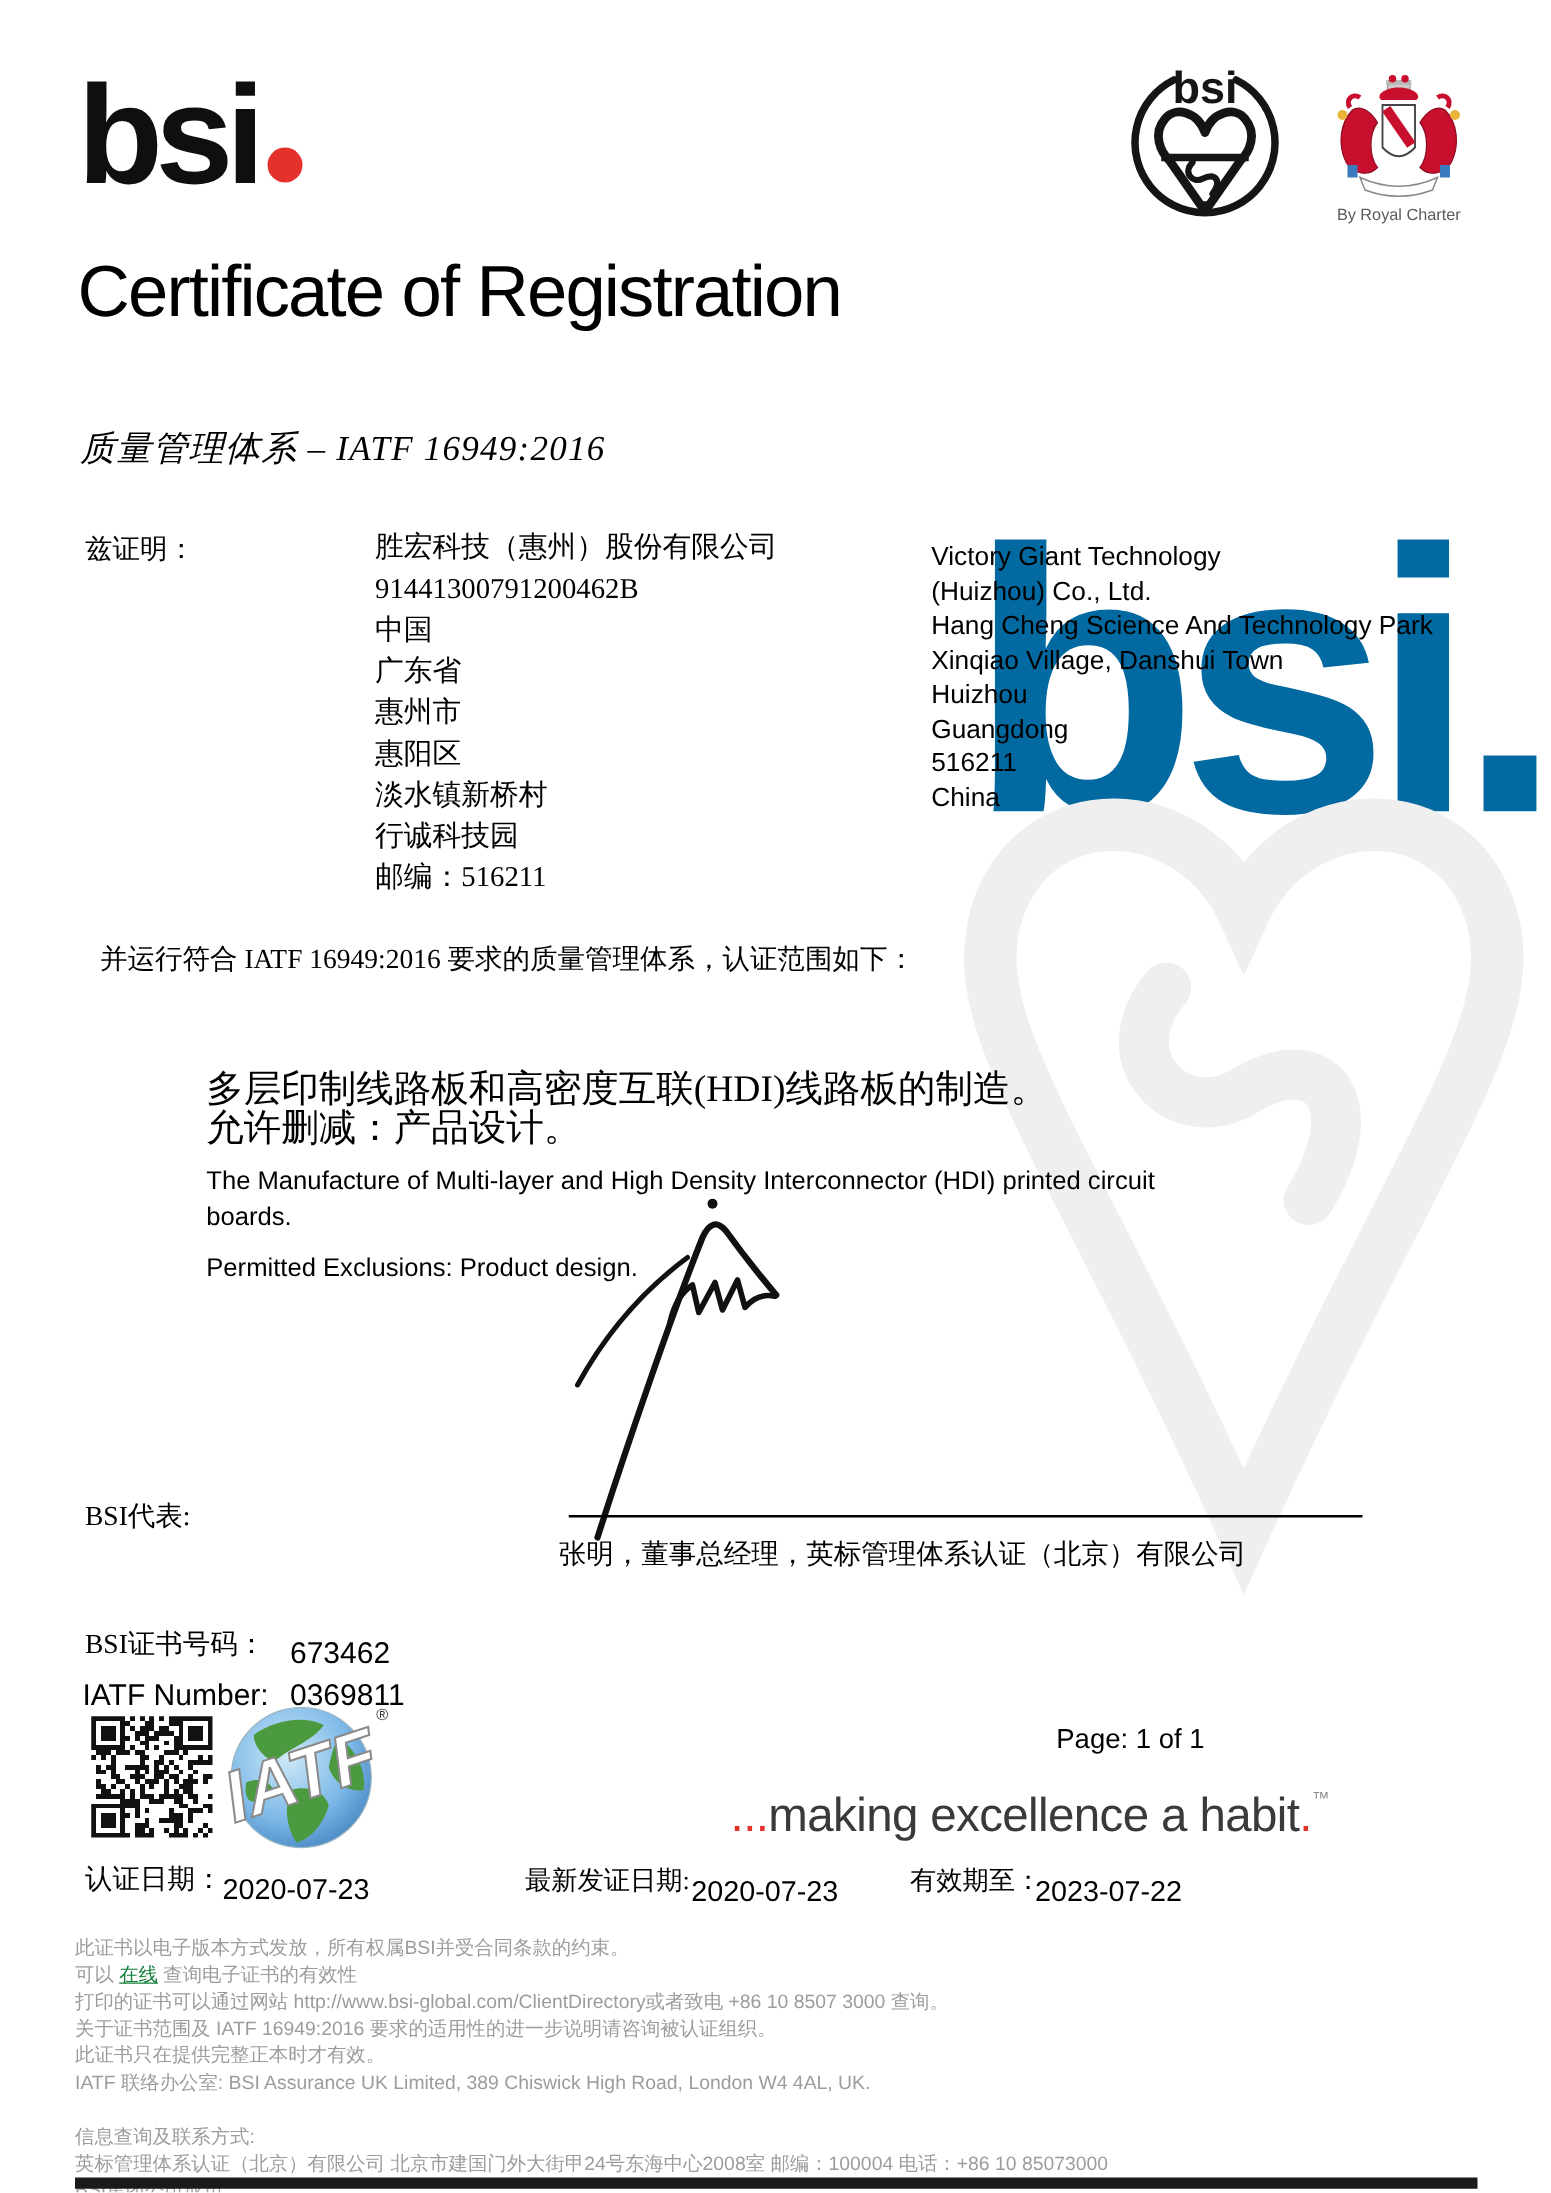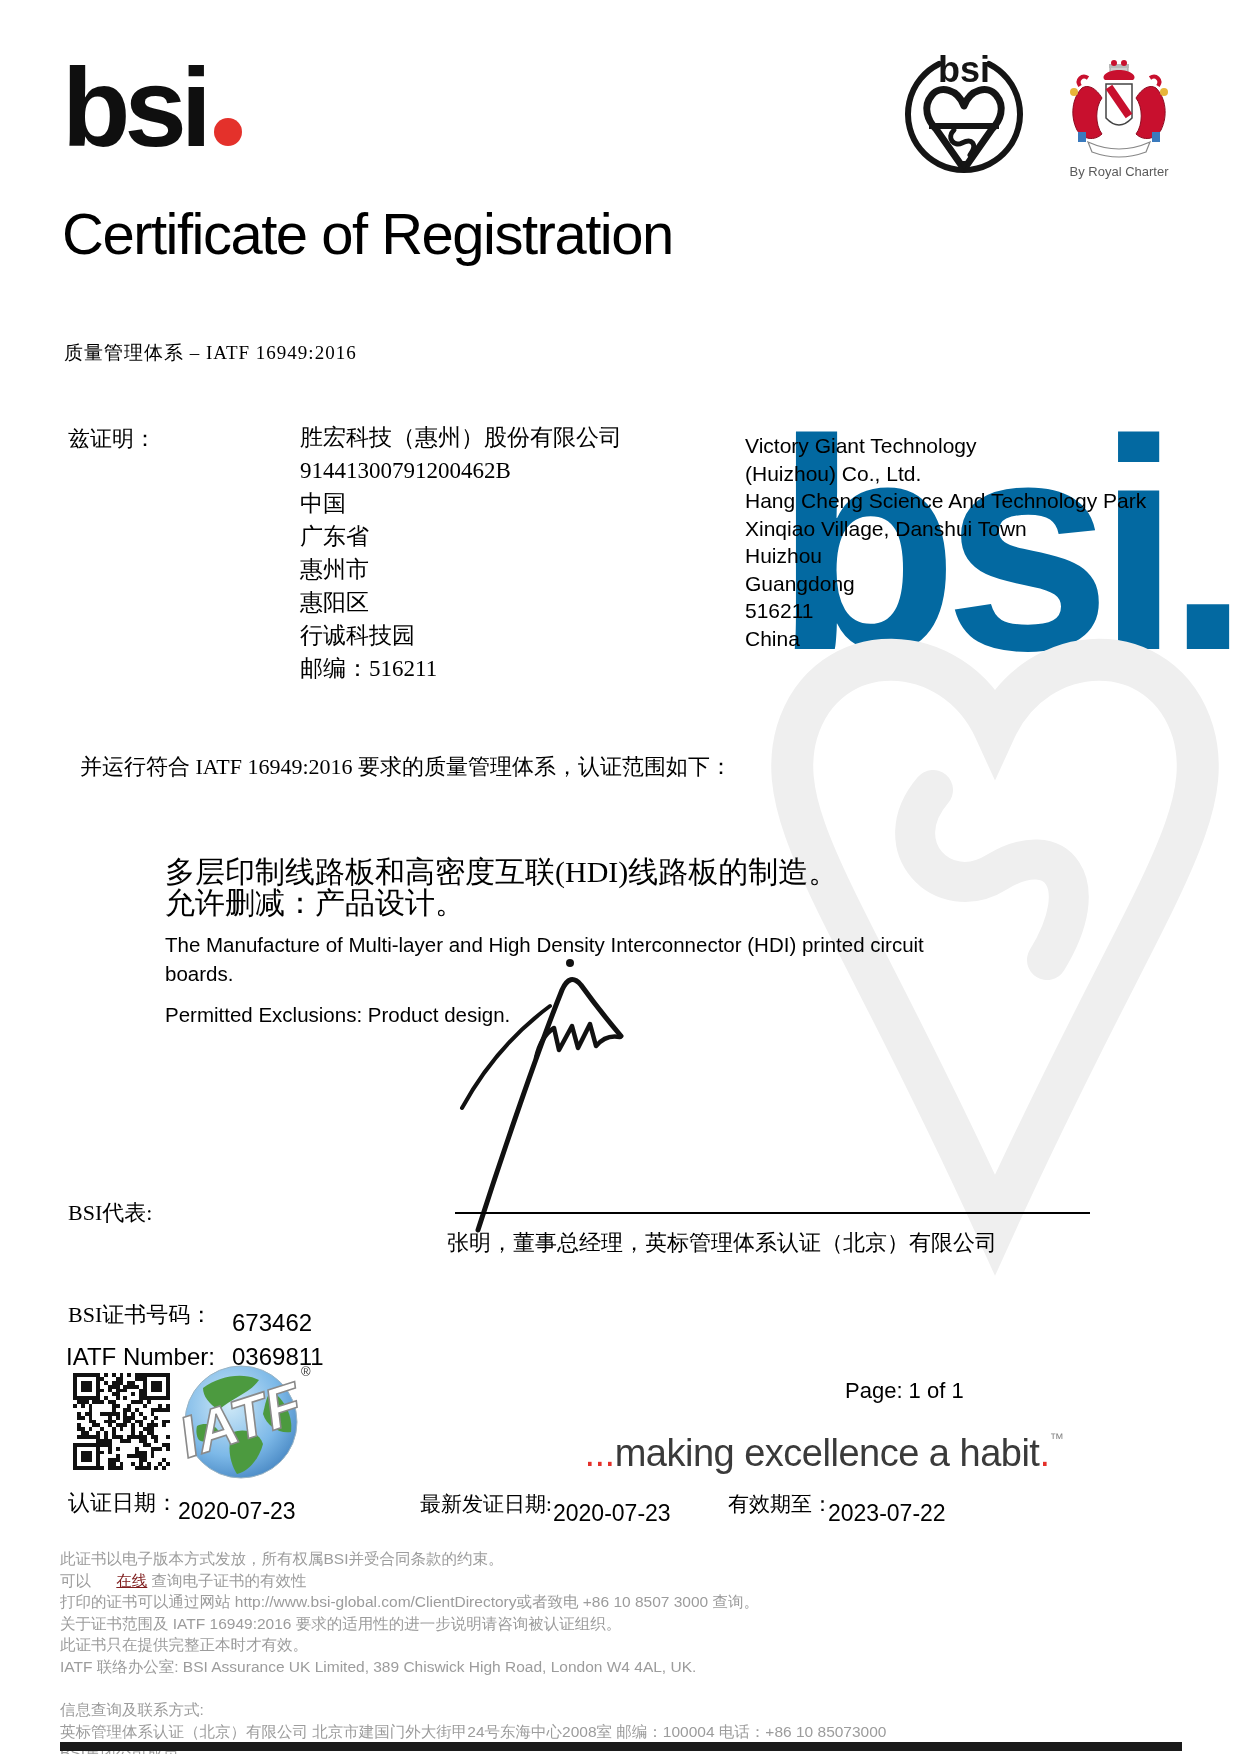--- a/index.html
+++ b/index.html
@@ -6,29 +6,29 @@
   .page{position:relative;width:1241px;height:1754px;background:#fff;overflow:hidden;
         font-family:"Liberation Sans","DejaVu Sans",sans-serif;color:#000;}
   .abs{position:absolute;}
   .serif{font-family:"Liberation Serif","DejaVu Serif",serif;}
   .sans{font-family:"Liberation Sans","DejaVu Sans",sans-serif;margin-top:12px;}
   .wm{color:#0369a1;user-select:none;pointer-events:none;}
   .content{position:relative;z-index:2;}
   .logo-bsi{font-weight:bold;font-size:112px;line-height:1;letter-spacing:-6px;color:#0f0f0f;}
   .logo-dot{display:inline-block;width:28px;height:28px;border-radius:50%;background:#e4312b;margin-left:8px;}
   .title{font-size:58px;letter-spacing:-1.5px;color:#000;}
-  .subtitle{font-size:19px;letter-spacing:1px;}
+  .subtitle{font-size:28px;letter-spacing:1px;font-style:italic;}
   .addr-cn{font-size:23px;line-height:33px;}
   .addr-en{font-size:21px;line-height:27.5px;}
   .scope-cn{font-size:30px;line-height:31px;}
   .scope-en{font-size:20.5px;line-height:29px;}
   .lbl{font-size:22px;}
   .val{font-size:24px;}
   .footer{font-size:15.5px;line-height:21.5px;color:#9c9c9c;}
-  .footer a{color:#7f1d1d;text-decoration:underline;cursor:pointer;margin-left:21px;}
+  .footer a{color:#15803d;text-decoration:underline;cursor:pointer;}
   .tagline{font-size:38px;color:#3a3a3a;letter-spacing:-0.5px;white-space:nowrap;}
   .tag-red{color:#e4312b;}
   .tm{font-size:14px;color:#8a8a8a;vertical-align:top;position:relative;top:-2px;}
   .caption{font-size:13px;color:#5a5a5a;}
   .sigline{background:#000;height:2px;}
 </style>
 </head>
 <body>
 
 <div class="page">
@@ -79,20 +79,21 @@
 
     <div class="abs lbl serif" style="left:68px;top:424px;">兹证明：</div>
 
     <div class="abs addr-cn serif" style="left:300px;top:421px;">
       <div>胜宏科技（惠州）股份有限公司</div>
       <div>91441300791200462B</div>
       <div>中国</div>
       <div>广东省</div>
       <div>惠州市</div>
       <div>惠阳区</div>
+      <div>淡水镇新桥村</div>
       <div>行诚科技园</div>
       <div>邮编：516211</div>
     </div>
 
     <div class="abs addr-en sans" style="left:745px;top:420px;">
       <div>Victory Giant Technology</div>
       <div>(Huizhou) Co., Ltd.</div>
       <div>Hang Cheng Science And Technology Park</div>
       <div>Xinqiao Village, Danshui Town</div>
       <div>Huizhou</div>

